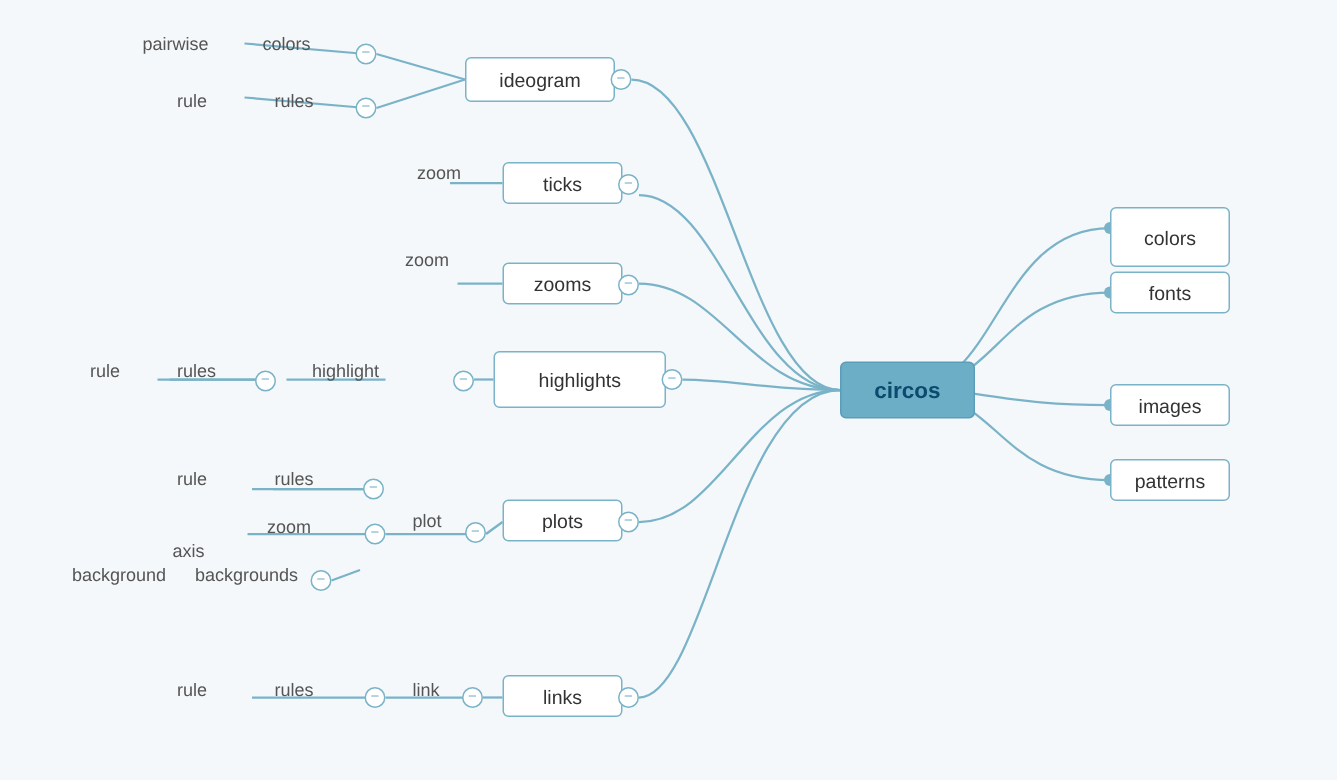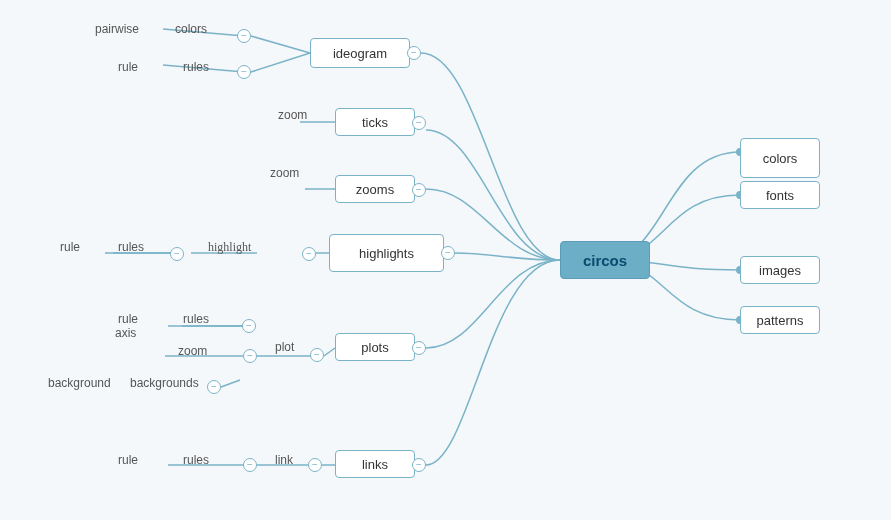--- a/index.html
+++ b/index.html
@@ -145,25 +145,25 @@
 <span class="node-label" style="left:175px; top:22px;">colors</span>
 <span class="node-label" style="left:118px; top:60px;">rule</span>
 <span class="node-label" style="left:183px; top:60px;">rules</span>
 
 <span class="node-label" style="left:278px; top:108px;">zoom</span>
 
 <span class="node-label" style="left:270px; top:166px;text-align:right;">zoom</span>
 
 <span class="node-label" style="left:60px; top:240px;">rule</span>
 <span class="node-label" style="left:118px; top:240px;">rules</span>
-<span class="node-label" style="left:208px; top:240px;font-family:Liberation Serif, serif;">highlight</span>
+<span class="node-label" style="left:208px; top:240px;">highlight</span>
 
 <span class="node-label" style="left:118px; top:312px;">rule</span>
 <span class="node-label" style="left:183px; top:312px;">rules</span>
-<span class="node-label" style="left:115px; top:326px;">axis</span>
+<span class="node-label" style="left:115px; top:360px;">axis</span>
 <span class="node-label" style="left:178px; top:344px;">zoom</span>
 <span class="node-label" style="left:275px; top:340px;">plot</span>
 <span class="node-label" style="left:48px; top:376px;">background</span>
 <span class="node-label" style="left:130px; top:376px;">backgrounds</span>
 
 <span class="node-label" style="left:118px; top:453px;">rule</span>
 <span class="node-label" style="left:183px; top:453px;">rules</span>
 <span class="node-label" style="left:275px; top:453px;">link</span>
 
 <div class="minus-circle" style="left:407px; top:46px;">−</div>

